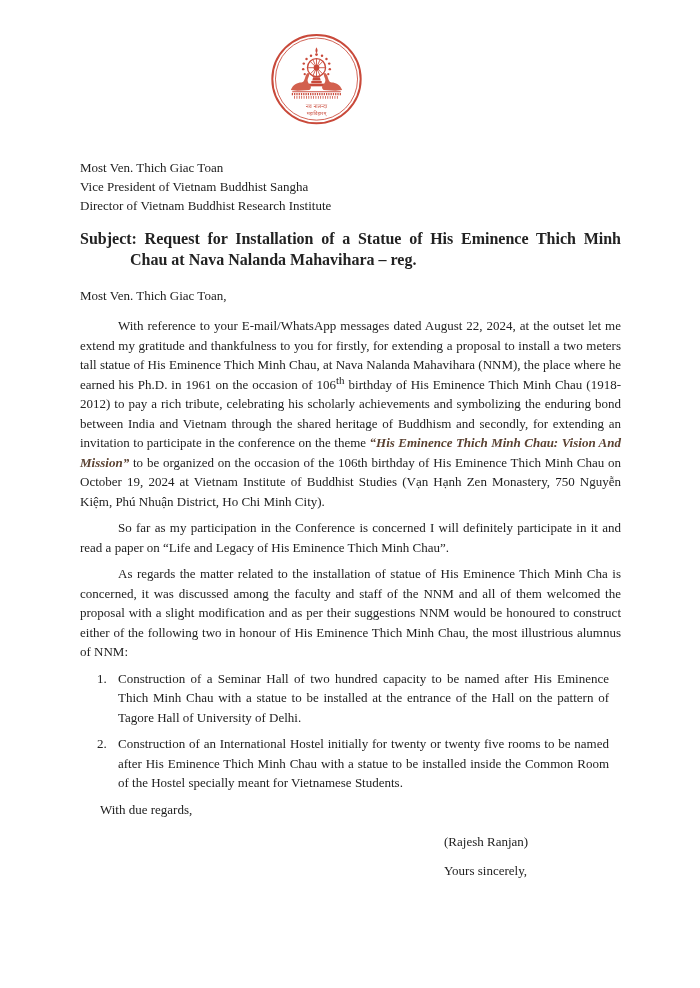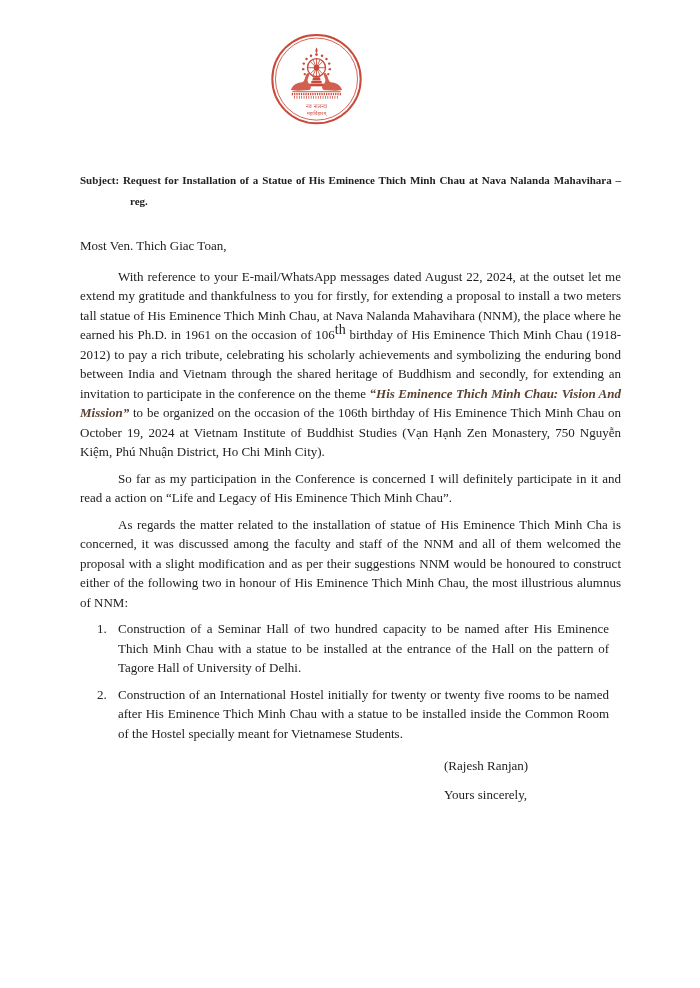--- a/index.html
+++ b/index.html
@@ -9,29 +9,29 @@
     font-family:"Liberation Serif","DejaVu Serif",serif;
     color:#222222;
   }
   .logo { position:absolute; left:269px; top:32px; width:95px; height:98px; }
   .content {
     position:absolute; left:80px; top:158px; width:541px;
     font-size:13px; line-height:19.5px;
   }
   .recipient div { line-height:19.2px; white-space:nowrap; }
   .subject {
-    font-weight:bold; font-size:11px; line-height:21px;
-    margin:12px 0 24px 0; padding-left:50px; text-indent:-50px;
+    font-weight:bold; font-size:16px; line-height:21px;
+    margin:12px 0 16px 0; padding-left:50px; text-indent:-50px;
     text-align:justify;
   }
   .salutation { margin:4px 0 11px 0; }
   .par { text-align:justify; margin:0 0 7px 0; }
   .indent { text-indent:38px; }
   .small-indent { text-indent:18px; }
-  .par sup { font-size:14px; line-height:0; vertical-align:super; }
+  .par sup { font-size:11px; line-height:0; vertical-align:super; }
   .theme-quote { font-style:italic; font-weight:bold; color:#5a4232; }
   .list-item {
     text-align:justify; margin:0 12px 7px 38px; text-indent:-21px;
   }
   .list-item .num { display:inline-block; width:21px; text-indent:0; }
   .regards { margin:4px 0 0 20px; }
   .signature { margin:13px 0 0 364px; }
   .signature p { margin:0 0 9px 0; line-height:19.5px; }
   p { margin-top:0; }
 </style>
@@ -86,37 +86,43 @@
         <g fill="#c9493a" stroke="none" font-size="5.6" text-anchor="middle" font-family="'DejaVu Sans',sans-serif">
           <text x="50" y="78">नव नालन्दा</text>
           <text x="50" y="85.5" font-size="5.2">महाविहारम्</text>
         </g>
       </g>
     </svg>
   </div>
 
   <div class="content">
 
+    <div class="recipient">
+      <div>Most Ven. Thich Giac Toan</div>
+      <div>Vice President of Vietnam Buddhist Sangha</div>
+      <div>Director of Vietnam Buddhist Research Institute</div>
+    </div>
 
     <p class="subject"><span>Subject:</span> <span>Request for Installation of a Statue of His Eminence Thich Minh Chau at Nava Nalanda Mahavihara – reg.</span></p>
 
     <p class="salutation">Most Ven. Thich Giac Toan,</p>
 
     <p class="par indent"><span>With reference to your E-mail/WhatsApp messages dated August 22, 2024, at the outset let me extend my gratitude and thankfulness to you for firstly, for extending a proposal to install a two meters tall statue of His Eminence Thich Minh Chau, at Nava Nalanda Mahavihara (NNM), the place where he earned his Ph.D. in 1961 on the occasion of 106</span><sup>th</sup><span> birthday of His Eminence Thich Minh Chau (1918-2012) to pay a rich tribute, celebrating his scholarly achievements and symbolizing the enduring bond between India and Vietnam through the shared heritage of Buddhism and secondly, for extending an invitation to participate in the conference on the theme </span><span class="theme-quote">“His Eminence Thich Minh Chau: Vision And Mission”</span><span> to be organized on the occasion of the 106th birthday of His Eminence Thich Minh Chau on October 19, 2024 at Vietnam Institute of Buddhist Studies (Vạn Hạnh Zen Monastery, 750 Nguyễn Kiệm, Phú Nhuận District, Ho Chi Minh City).</span></p>
 
-    <p class="par indent">So far as my participation in the Conference is concerned I will definitely participate in it and read a action on “Life and Legacy of His Eminence Thich Minh Chau”.</p>
+    <p class="par indent">So far as my participation in the Conference is concerned I will definitely participate in it and read a paper on “Life and Legacy of His Eminence Thich Minh Chau”.</p>
 
     <p class="par indent">As regards the matter related to the installation of statue of His Eminence Thich Minh Cha is concerned, it was discussed among the faculty and staff of the NNM and all of them welcomed the proposal with a slight modification and as per their suggestions NNM would be honoured to construct either of the following two in honour of His Eminence Thich Minh Chau, the most illustrious alumnus of NNM:</p>
 
     <div>
       <div class="list-item"><span class="num">1.</span><span>Construction of a Seminar Hall of two hundred capacity to be named after His Eminence Thich Minh Chau with a statue to be installed at the entrance of the Hall on the pattern of Tagore Hall of University of Delhi.</span></div>
       <div class="list-item"><span class="num">2.</span><span>Construction of an International Hostel initially for twenty or twenty five rooms to be named after His Eminence Thich Minh Chau with a statue to be installed inside the Common Room of the Hostel specially meant for Vietnamese Students.</span></div>
     </div>
 
 
+    <p class="regards">With due regards,</p>
 
     <div class="signature">
       <p>(Rajesh Ranjan)</p>
       <p>Yours sincerely,</p>
     </div>
 
   </div>
 </div>
 
 </body></html>

